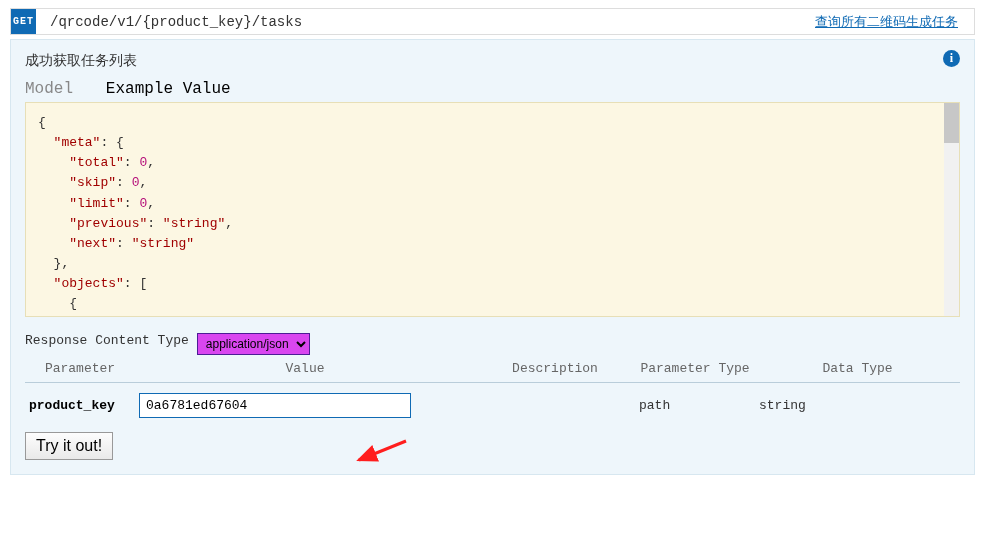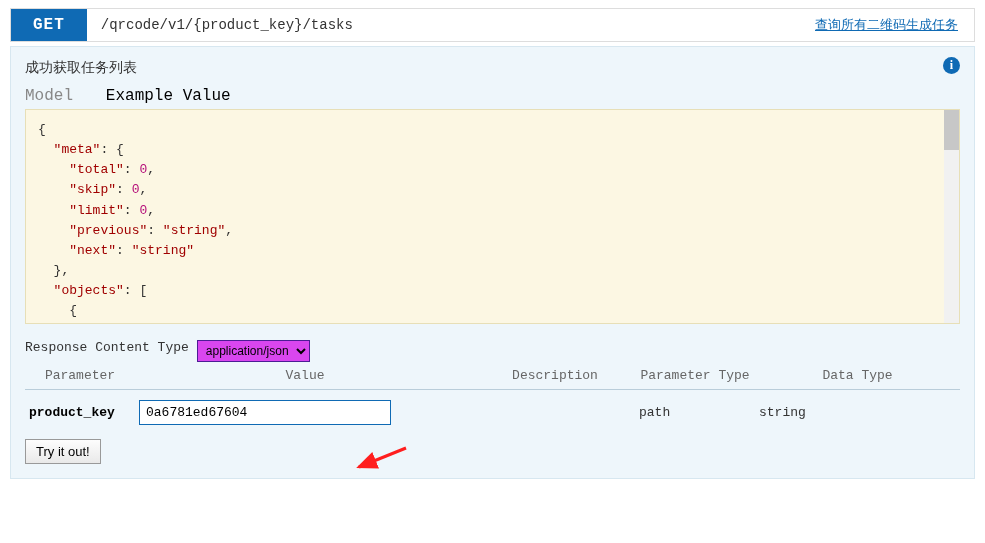--- a/index.html
+++ b/index.html
@@ -14,22 +14,22 @@
     display: flex;
     align-items: center;
     border: 1px solid #ddd;
     background: #fff;
     margin: 8px 10px 4px 10px;
   }
   .method-badge {
     background: #0f6ab4;
     color: #fff;
     font-weight: bold;
-    font-size: 16px;
-    padding: 7px 22px;
+    font-size: 10px;
+    padding: 7px 2px;
     letter-spacing: 1px;
     font-family: "Courier New", monospace;
   }
   .endpoint-path {
     flex: 1;
     padding-left: 14px;
     font-family: "Courier New", monospace;
     font-size: 14px;
     color: #333;
   }
@@ -151,30 +151,30 @@
     color: #666;
     border-bottom: 1px solid #b9cdda;
     padding: 6px 4px;
   }
   table.params tbody td {
     padding: 10px 4px;
     vertical-align: middle;
   }
   table.params tbody td.name { font-weight: bold; color: #000; }
   .value-input {
-    width: 252px;
+    width: 272px;
     font-family: "Courier New", monospace;
     font-size: 13px;
     padding: 4px 6px;
     border: 1px solid #0f6ab4;
     background: #fff;
   }
   .try-btn {
     font-family: Arial, sans-serif;
-    font-size: 13px;
+    font-size: 16px;
     padding: 4px 10px;
     border: 1px solid #999;
     background: linear-gradient(#fdfdfd, #e9e9e9);
     cursor: pointer;
     margin-top: 4px;
   }
   .arrow-svg { position: absolute; pointer-events: none; }
 </style>
 </head>
 <body>

